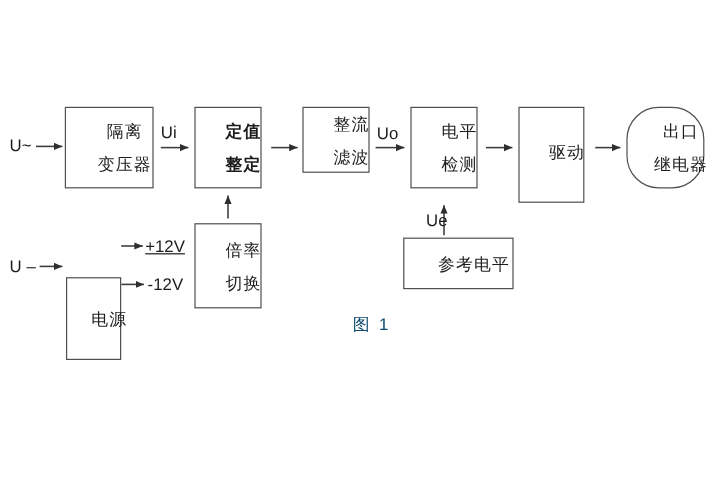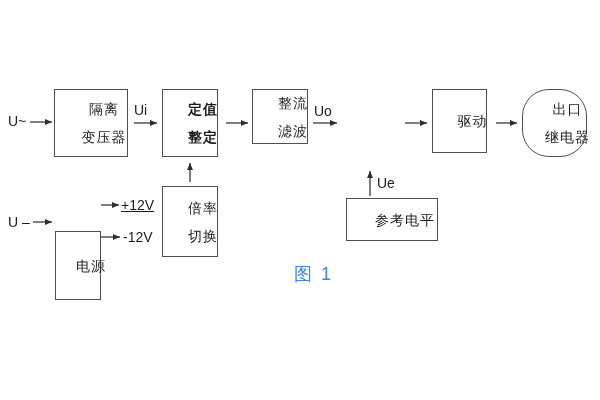--- a/index.html
+++ b/index.html
@@ -36,22 +36,22 @@
   }
   .sig {
     position: absolute;
     font-size: 14px;
     line-height: 16px;
     color: #1c1c1c;
     white-space: nowrap;
   }
   .caption {
     position: absolute;
-    font-size: 18px;
-    color: #3b82f6;
+    font-size: 14px;
+    color: #0c4a6e;
     letter-spacing: 2px;
     white-space: nowrap;
   }
 </style>
 </head>
 <body>
 
 <div class="canvas">
 
   <svg class="arrows" viewBox="0 0 600 400" xmlns="http://www.w3.org/2000/svg">
@@ -81,46 +81,50 @@
   <div class="box" style="left:162px; top:89px; width:56px; height:68px;font-weight:bold;">
     <span>定值</span>
     <span>整定</span>
   </div>
 
   <div class="box" style="left:252px; top:89px; width:56px; height:55px;">
     <span>整流</span>
     <span>滤波</span>
   </div>
 
+  <div class="box" style="left:342px; top:89px; width:56px; height:68px;">
+    <span>电平</span>
+    <span>检测</span>
+  </div>
 
-  <div class="box" style="left:432px; top:89px; width:55px; height:64px;">
+  <div class="box" style="left:432px; top:89px; width:55px; height:80px;font-family:Liberation Mono, monospace;">
     <span>驱动</span>
   </div>
 
   <div class="box" style="left:522px; top:89px; width:65px; height:68px;border-radius:27px;">
     <span>出口</span>
     <span>继电器</span>
   </div>
 
   <div class="box" style="left:55px; top:187px; width:46px; height:69px;margin-top:44px;">
     <span>电源</span>
   </div>
 
   <div class="box" style="left:162px; top:186px; width:56px; height:71px;">
     <span>倍率</span>
     <span>切换</span>
   </div>
 
-  <div class="box" style="left:346px; top:198px; width:92px; height:43px;align-items:center;">
+  <div class="box" style="left:336px; top:198px; width:92px; height:43px;align-items:center;">
     <span>参考电平</span>
   </div>
 
   <span class="sig" style="left:8px; top:113px;">U~</span>
   <span class="sig" style="left:8px; top:214px;">U –</span>
   <span class="sig" style="left:134px; top:102px;">Ui</span>
   <span class="sig" style="left:314px; top:103px;">Uo</span>
-  <span class="sig" style="left:377px; top:175px;">Ue</span>
+  <span class="sig" style="left:355px; top:175px;">Ue</span>
   <span class="sig" style="left:121px; top:197px;text-decoration:underline;">+12V</span>
   <span class="sig" style="left:123px; top:229px;">-12V</span>
 
   <div class="caption" style="left:294px; top:262px;">图 1</div>
 
 </div>
 
 </body></html>

